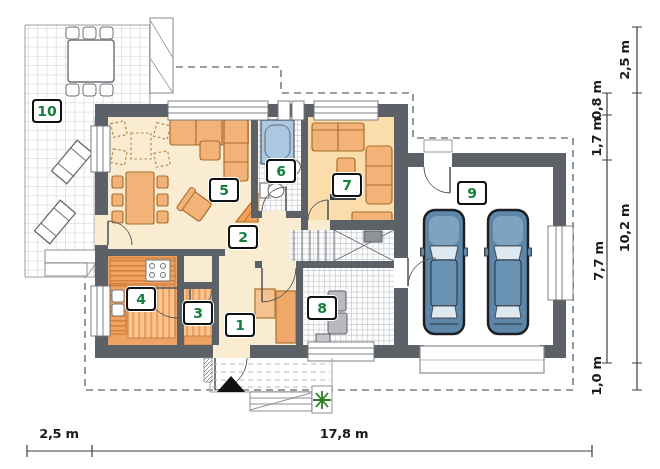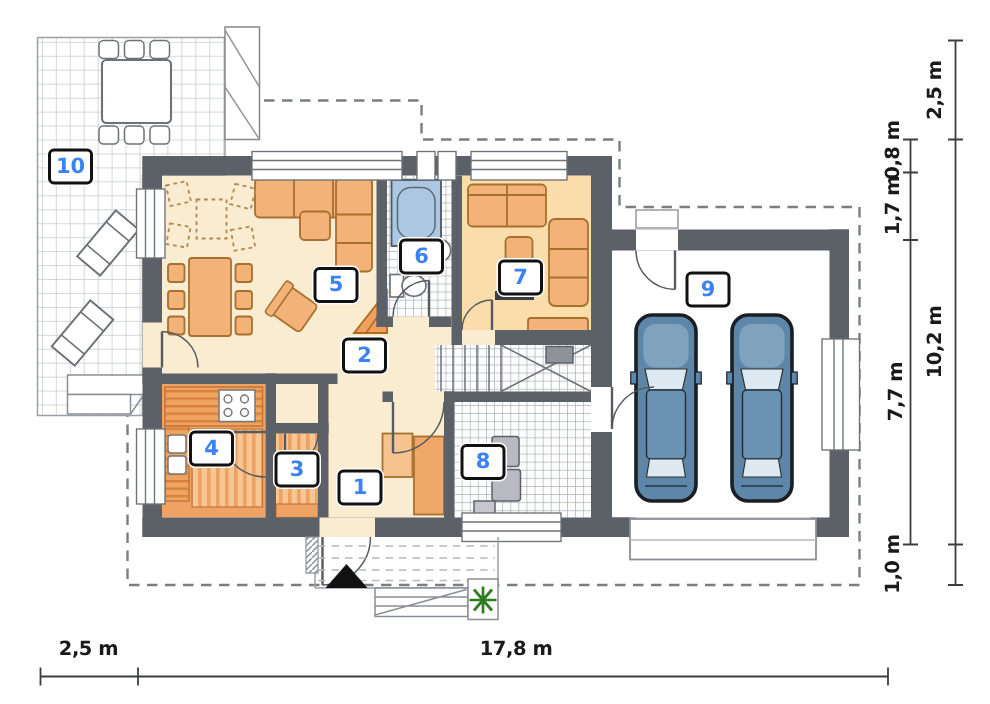--- a/index.html
+++ b/index.html
@@ -1,21 +1,21 @@
 <!DOCTYPE html>
 <html><head>
 <meta charset="utf-8">
 <style>
   html,body{margin:0;padding:0;background:#fff;}
   #stage{position:relative;width:660px;height:469px;background:#ffffff;overflow:hidden;
          font-family:"DejaVu Sans","Liberation Sans",sans-serif;}
   #plan-svg{position:absolute;left:0;top:0;}
   .badge{position:absolute;transform:translate(-50%,-50%);min-width:20px;height:20px;
          padding:0 3px;background:#fff;border:2px solid #111;border-radius:4px;
-         color:#3b82f6;font-size:14px;font-weight:700;line-height:20px;text-align:center;
+         color:#15803d;font-size:14px;font-weight:700;line-height:20px;text-align:center;
          box-shadow:0 0 0 1px #fff;}
   .dim{position:absolute;transform:translate(-50%,-50%);color:#1a1a1a;font-size:13px;
        font-weight:700;white-space:nowrap;letter-spacing:-0.3px;}
   .dim.rot{transform:translate(-50%,-50%) rotate(-90deg);}
 </style>
 </head>
 <body>
 
 <div id="stage">
 

